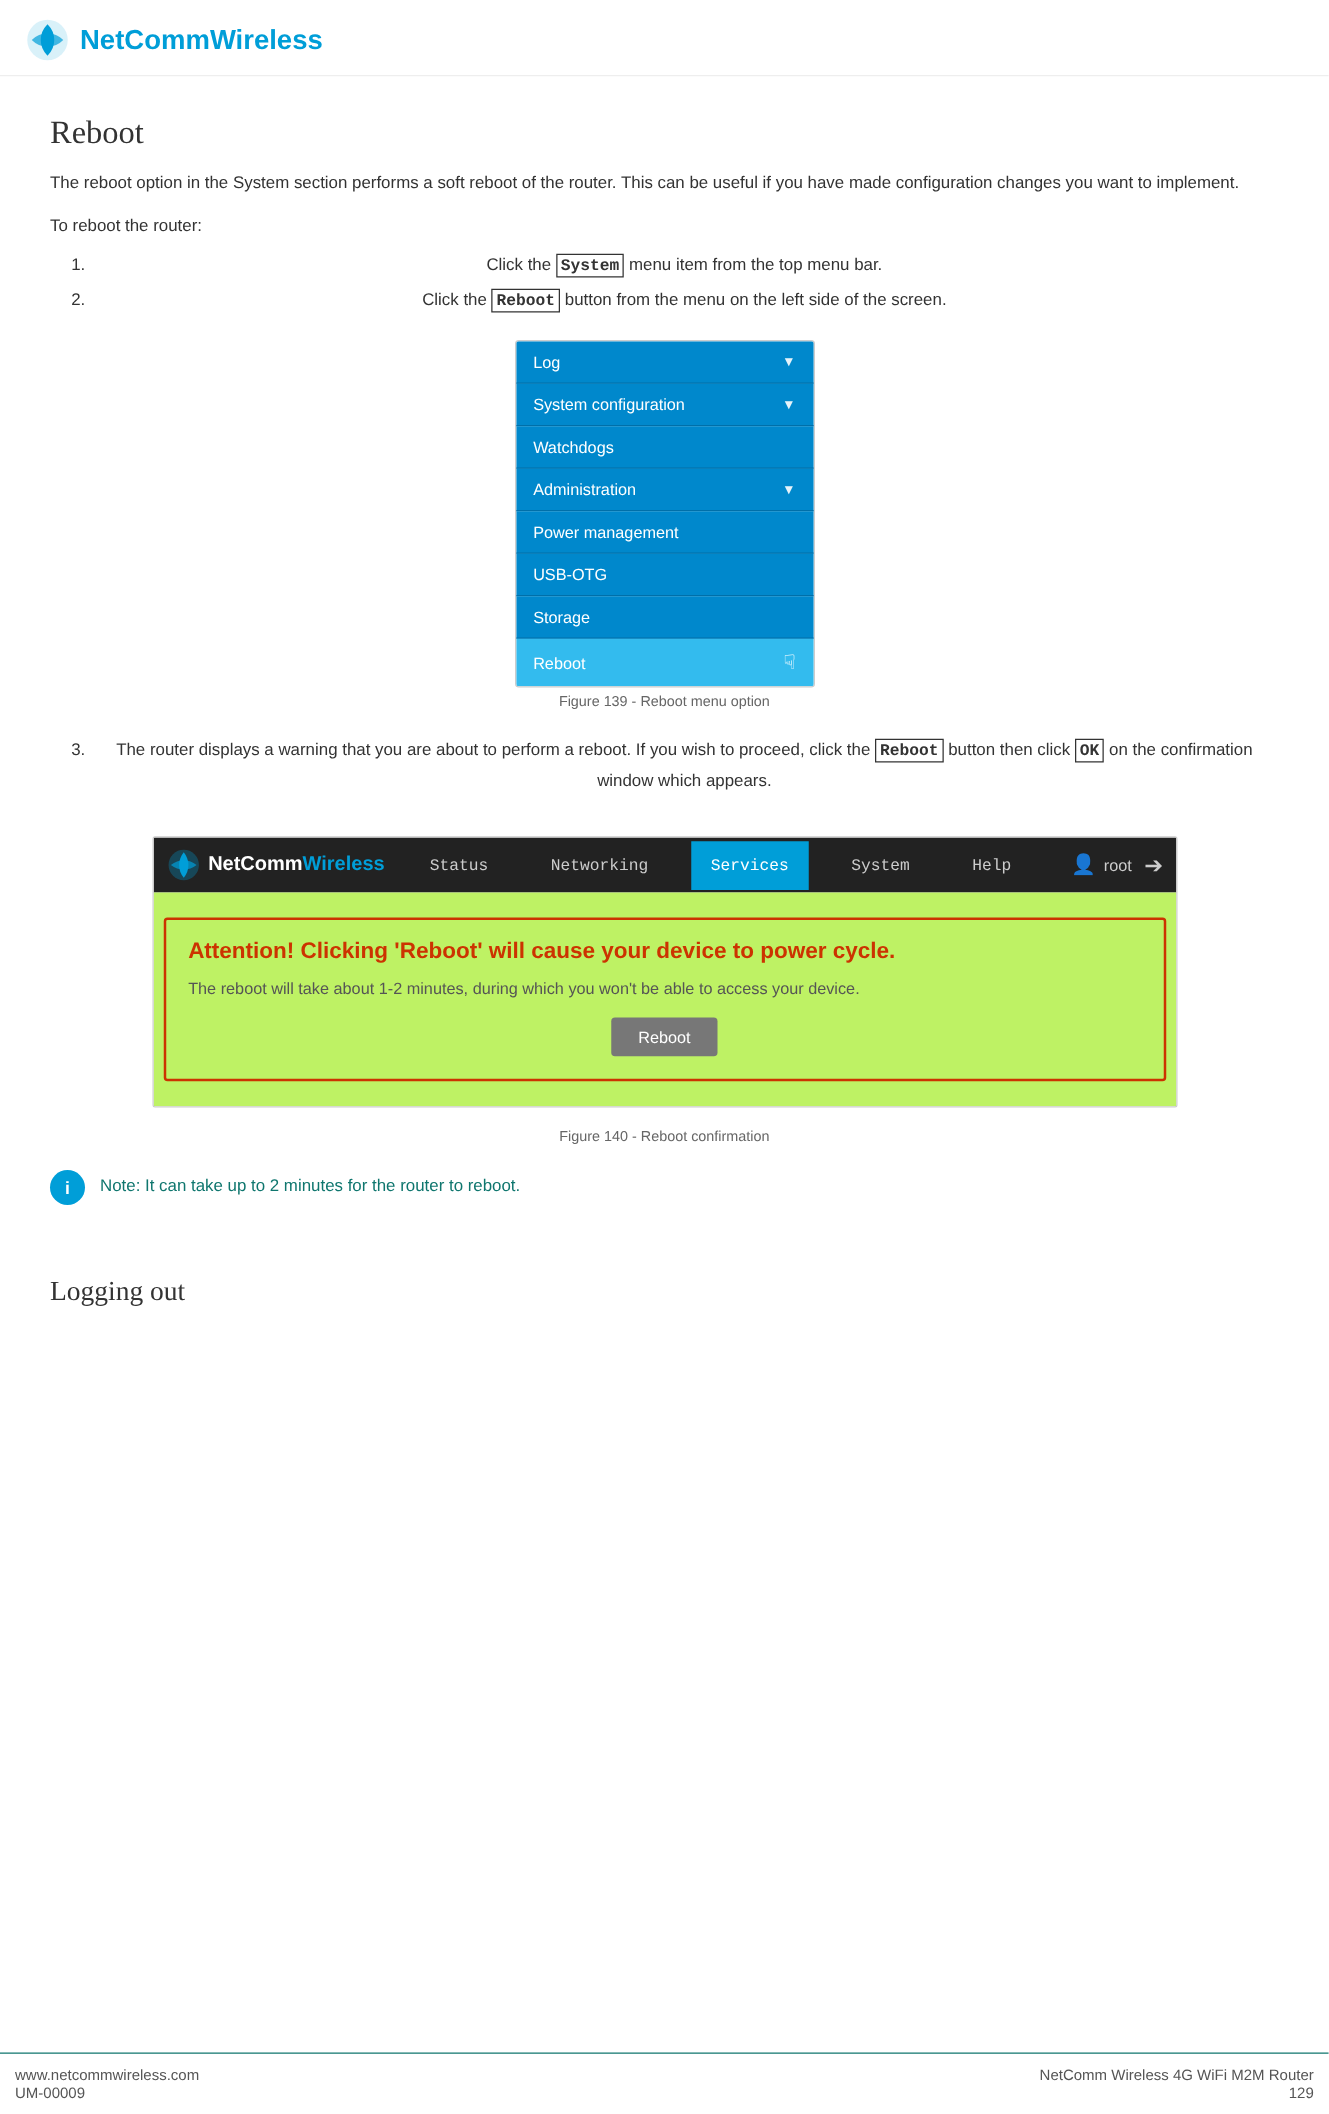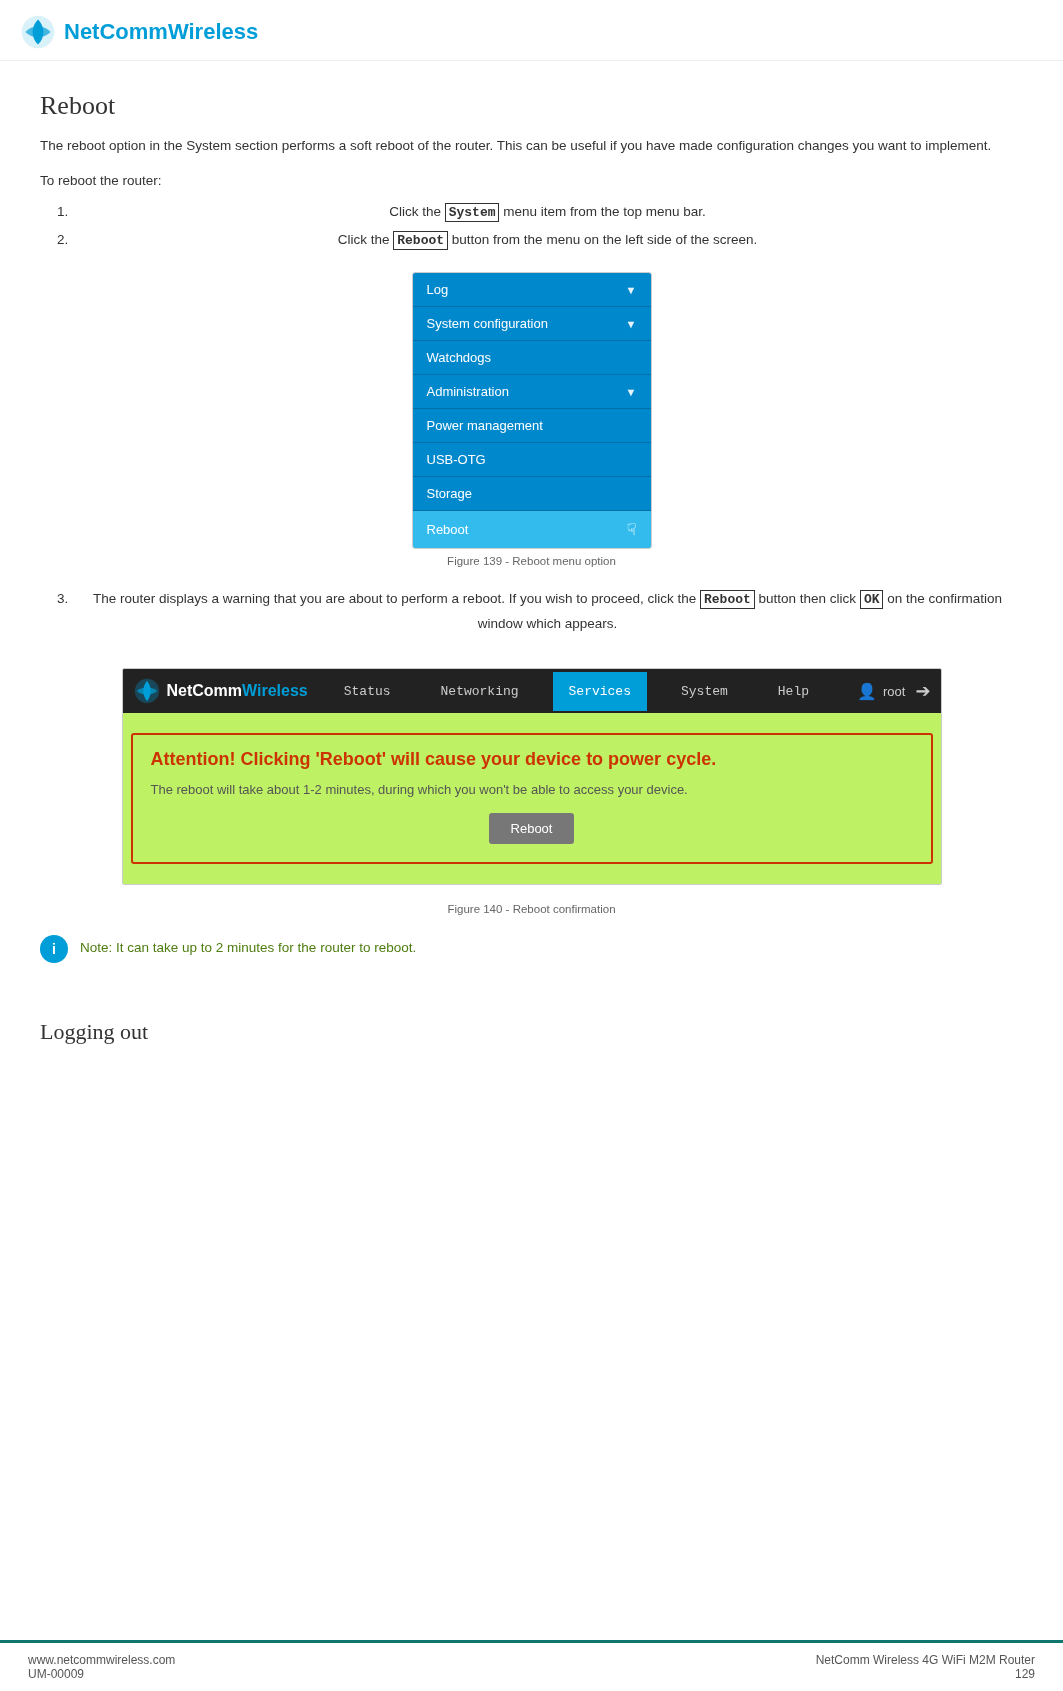--- a/index.html
+++ b/index.html
@@ -234,21 +234,21 @@
       display: flex;
       align-items: center;
       justify-content: center;
       color: #fff;
       font-weight: bold;
       font-size: 14px;
       flex-shrink: 0;
     }
     .note-text {
       font-size: 13.5px;
-      color: #4d7c0f;
+      color: #0f766e;
       line-height: 1.6;
       padding-top: 2px;
     }
 
     
     .logging-title {
       font-size: 22px;
       font-weight: normal;
       color: #333;
       font-family: Georgia, serif;
@@ -271,22 +271,22 @@
       vertical-align: middle;
       margin: 0 2px;
     }
 
     
     .footer {
       position: absolute;
       bottom: 0;
       left: 0;
       right: 0;
-      border-top: 3px solid #0f766e;
-      padding: 10px 28px;
+      border-top: 1px solid #0f766e;
+      padding: 10px 12px;
       display: flex;
       justify-content: space-between;
       align-items: flex-start;
     }
     .footer-left {
       font-size: 12px;
       color: #555;
     }
     .footer-right {
       font-size: 12px;

